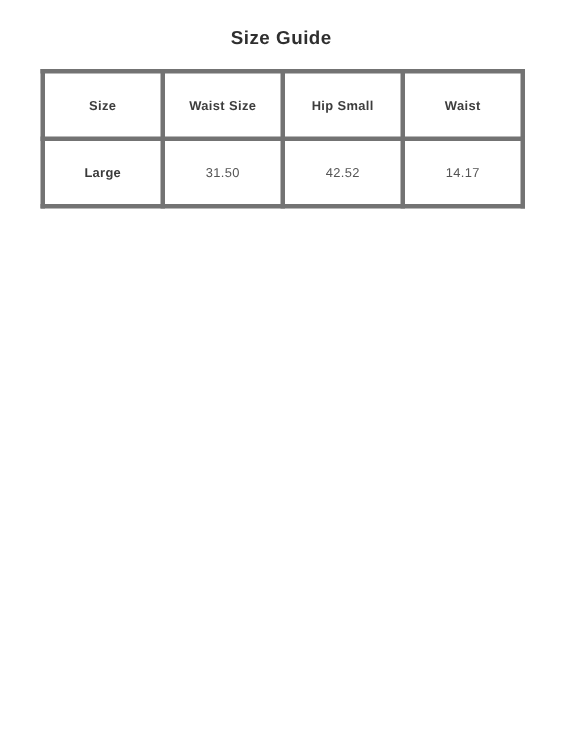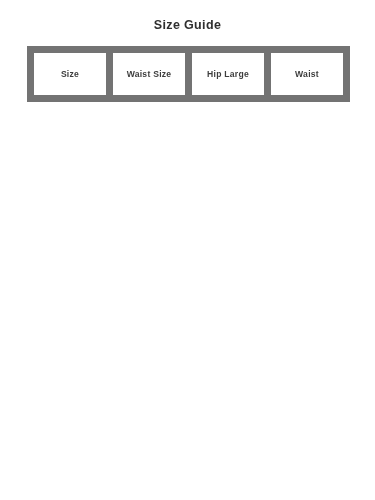--- a/index.html
+++ b/index.html
@@ -44,21 +44,21 @@
   }
 
   table.size-table {
     width: 323px;
     border-collapse: collapse;
     table-layout: fixed;
   }
 
   table.size-table th,
   table.size-table td {
-    border: 7px solid #737373;
+    border: 3px solid #737373;
     height: 22px;
     padding: 16px 2px;
     text-align: center;
     vertical-align: middle;
     box-sizing: border-box;
   }
 
   table.size-table th {
     font-size: 8.6px;
     font-weight: bold;
@@ -99,23 +99,29 @@
 <div class="page">
 
   <div class="page-title">Size Guide</div>
 
   <div class="size-table-wrap">
     <table class="size-table">
       <thead>
         <tr>
           <th>Size</th>
           <th>Waist Size</th>
-          <th>Hip Large</th>
+          <th>Hip Small</th>
           <th>Waist</th>
         </tr>
       </thead>
       <tbody>
+        <tr>
+          <td class="size-name">Large</td>
+          <td class="size-value">31.50</td>
+          <td class="size-value">42.52</td>
+          <td class="size-value">14.17</td>
+        </tr>
       </tbody>
     </table>
   </div>
 
 
 </div>
 
 </body></html>

